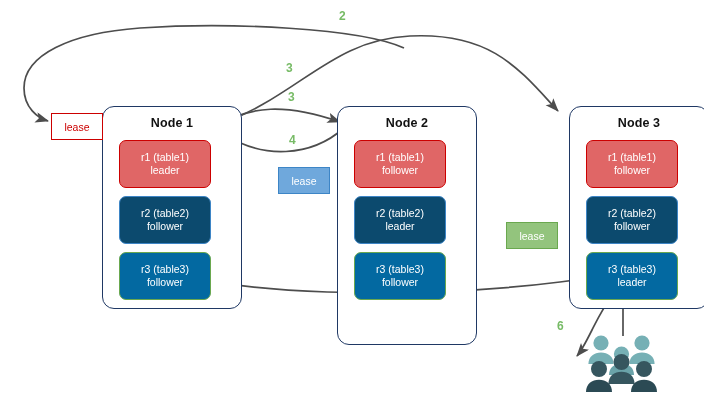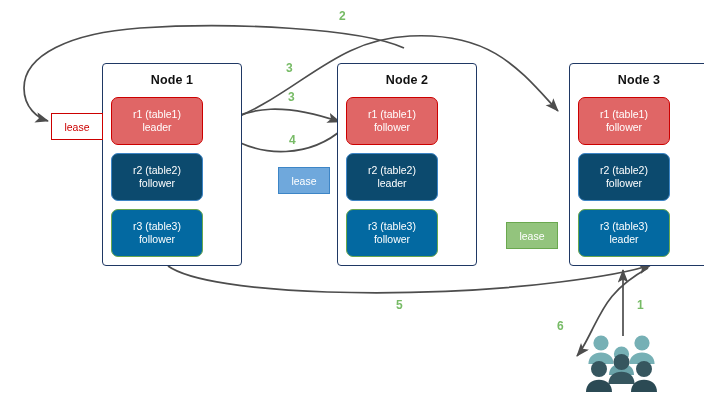--- a/index.html
+++ b/index.html
@@ -6,35 +6,36 @@
   body{
     font-family:"Liberation Sans","DejaVu Sans",sans-serif;
     width:704px;height:405px;overflow:hidden;position:relative;
   }
   #stage{position:relative;width:704px;height:405px;background:#fff;}
   #edges{position:absolute;left:0;top:0;width:704px;height:405px;}
 
   .node{
     position:absolute;
     border:1.6px solid #1f3864;
-    border-radius:4px;
+    border-radius:12px;
     background:#ffffff;
     box-sizing:border-box;
+    margin-top:43px;
   }
   .node-title{
     text-align:center;
     font-weight:bold;
     font-size:12.5px;
     color:#111111;
     margin-top:9px;
     letter-spacing:.1px;
   }
   .replica{
     position:absolute;
-    left:8px;
+    left:16px;
     width:92px;
     height:48px;
     border-radius:7px;
     box-sizing:border-box;
     display:flex;
     flex-direction:column;
     align-items:center;
     justify-content:center;
     color:#ffffff;
     font-size:10.5px;
@@ -113,21 +114,21 @@
     <div class="replica rep-blue" style="top:89px;">
       <span>r2 (table2)</span>
       <span>follower</span>
     </div>
     <div class="replica rep-green" style="top:145px;">
       <span>r3 (table3)</span>
       <span>follower</span>
     </div>
   </div>
 
-  <div class="node" style="left:337px;top:63px;width:140px;height:203px;">
+  <div class="node" style="left:337px;top:63px;width:140px;height:239px;">
     <div class="node-title">Node 2</div>
     <div class="replica rep-red" style="top:33px;">
       <span>r1 (table1)</span>
       <span>follower</span>
     </div>
     <div class="replica rep-blue" style="top:89px;">
       <span>r2 (table2)</span>
       <span>leader</span>
     </div>
     <div class="replica rep-green" style="top:145px;">

